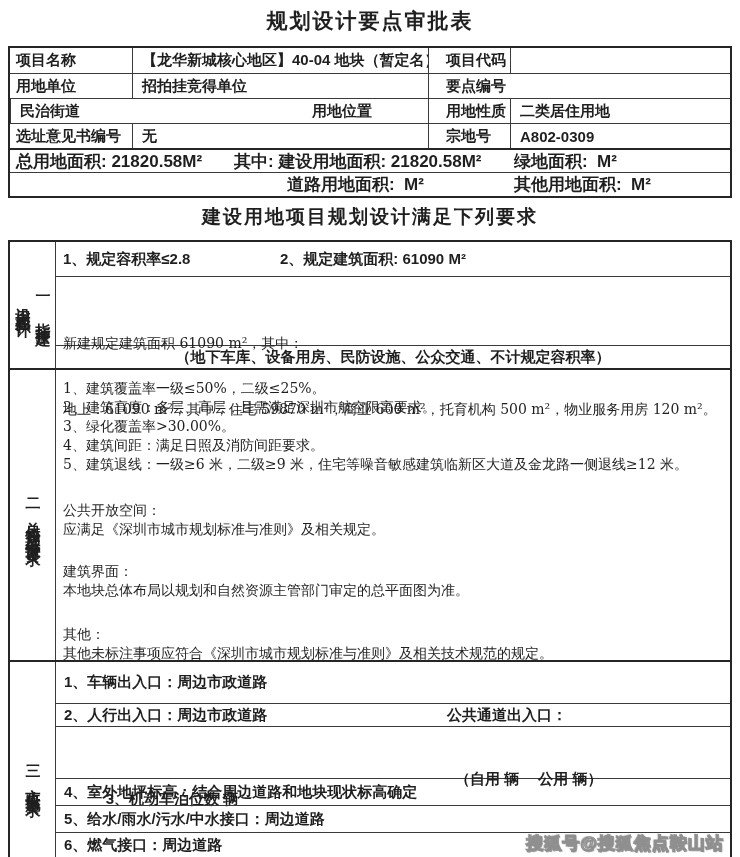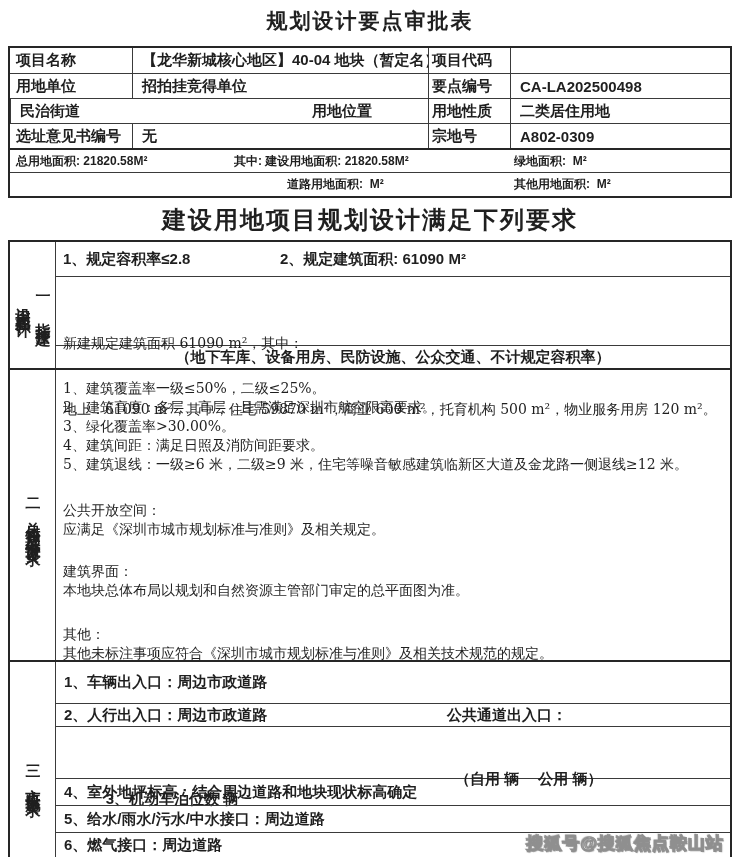--- a/index.html
+++ b/index.html
@@ -19,32 +19,32 @@
     border:2px solid #262626;box-sizing:border-box;background:#fff;
   }
   .info-row{display:flex;height:25px;box-sizing:border-box;border-top:1px solid #3a3a3a;}
   .info-row:first-child{border-top:none;}
   .cell{
     display:flex;align-items:center;box-sizing:border-box;
     font-size:15px;font-weight:700;white-space:pre;overflow:hidden;
   }
   .cell.l1{width:122px;padding-left:6px;}
   .cell.v1{width:296px;padding-left:9px;border-left:1px solid #3a3a3a;}
-  .cell.l2{width:82px;padding-left:3px;border-left:1px solid #3a3a3a;}
+  .cell.l2{width:82px;padding-left:17px;border-left:1px solid #3a3a3a;}
   .cell.v2{flex:1;padding-left:9px;border-left:1px solid #3a3a3a;}
   .area-row{position:relative;height:24px;box-sizing:border-box;}
   .area-row1{border-top:2px solid #262626;}
   .area-row2{border-top:1px solid #3a3a3a;}
   .area-row span{
-    position:absolute;top:0;line-height:23px;font-size:12px;font-weight:700;white-space:pre;
+    position:absolute;top:0;line-height:23px;font-size:17px;font-weight:700;white-space:pre;
   }
   
   .subtitle{
     position:absolute;top:204px;left:0;width:740px;text-align:center;
-    font-size:24px;font-weight:700;letter-spacing:2px;
+    font-size:19px;font-weight:700;letter-spacing:2px;
   }
   
   .req-table{
     position:absolute;left:8px;top:240px;width:724px;height:617px;
     border:2px solid #262626;border-bottom:none;box-sizing:border-box;
     background:#fff;overflow:hidden;
   }
   .group{display:flex;box-sizing:border-box;border-bottom:2px solid #262626;}
   .group:last-child{border-bottom:none;}
   .group-label{
@@ -113,21 +113,20 @@
   <div class="info-row">
     <div class="cell l1">项目名称</div>
     <div class="cell v1">【龙华新城核心地区】40-04 地块（暂定名）</div>
     <div class="cell l2">项目代码</div>
     <div class="cell v2"></div>
   </div>
   <div class="info-row">
     <div class="cell l1">用地单位</div>
     <div class="cell v1">招拍挂竞得单位</div>
     <div class="cell l2">要点编号</div>
-    <div class="cell v2">CA-LA202500498</div>
   </div>
   <div class="info-row">
     <div class="cell v1">民治街道</div>
     <div class="cell l1">用地位置</div>
     <div class="cell l2">用地性质</div>
     <div class="cell v2">二类居住用地</div>
   </div>
   <div class="info-row">
     <div class="cell l1">选址意见书编号</div>
     <div class="cell v1">无</div>

